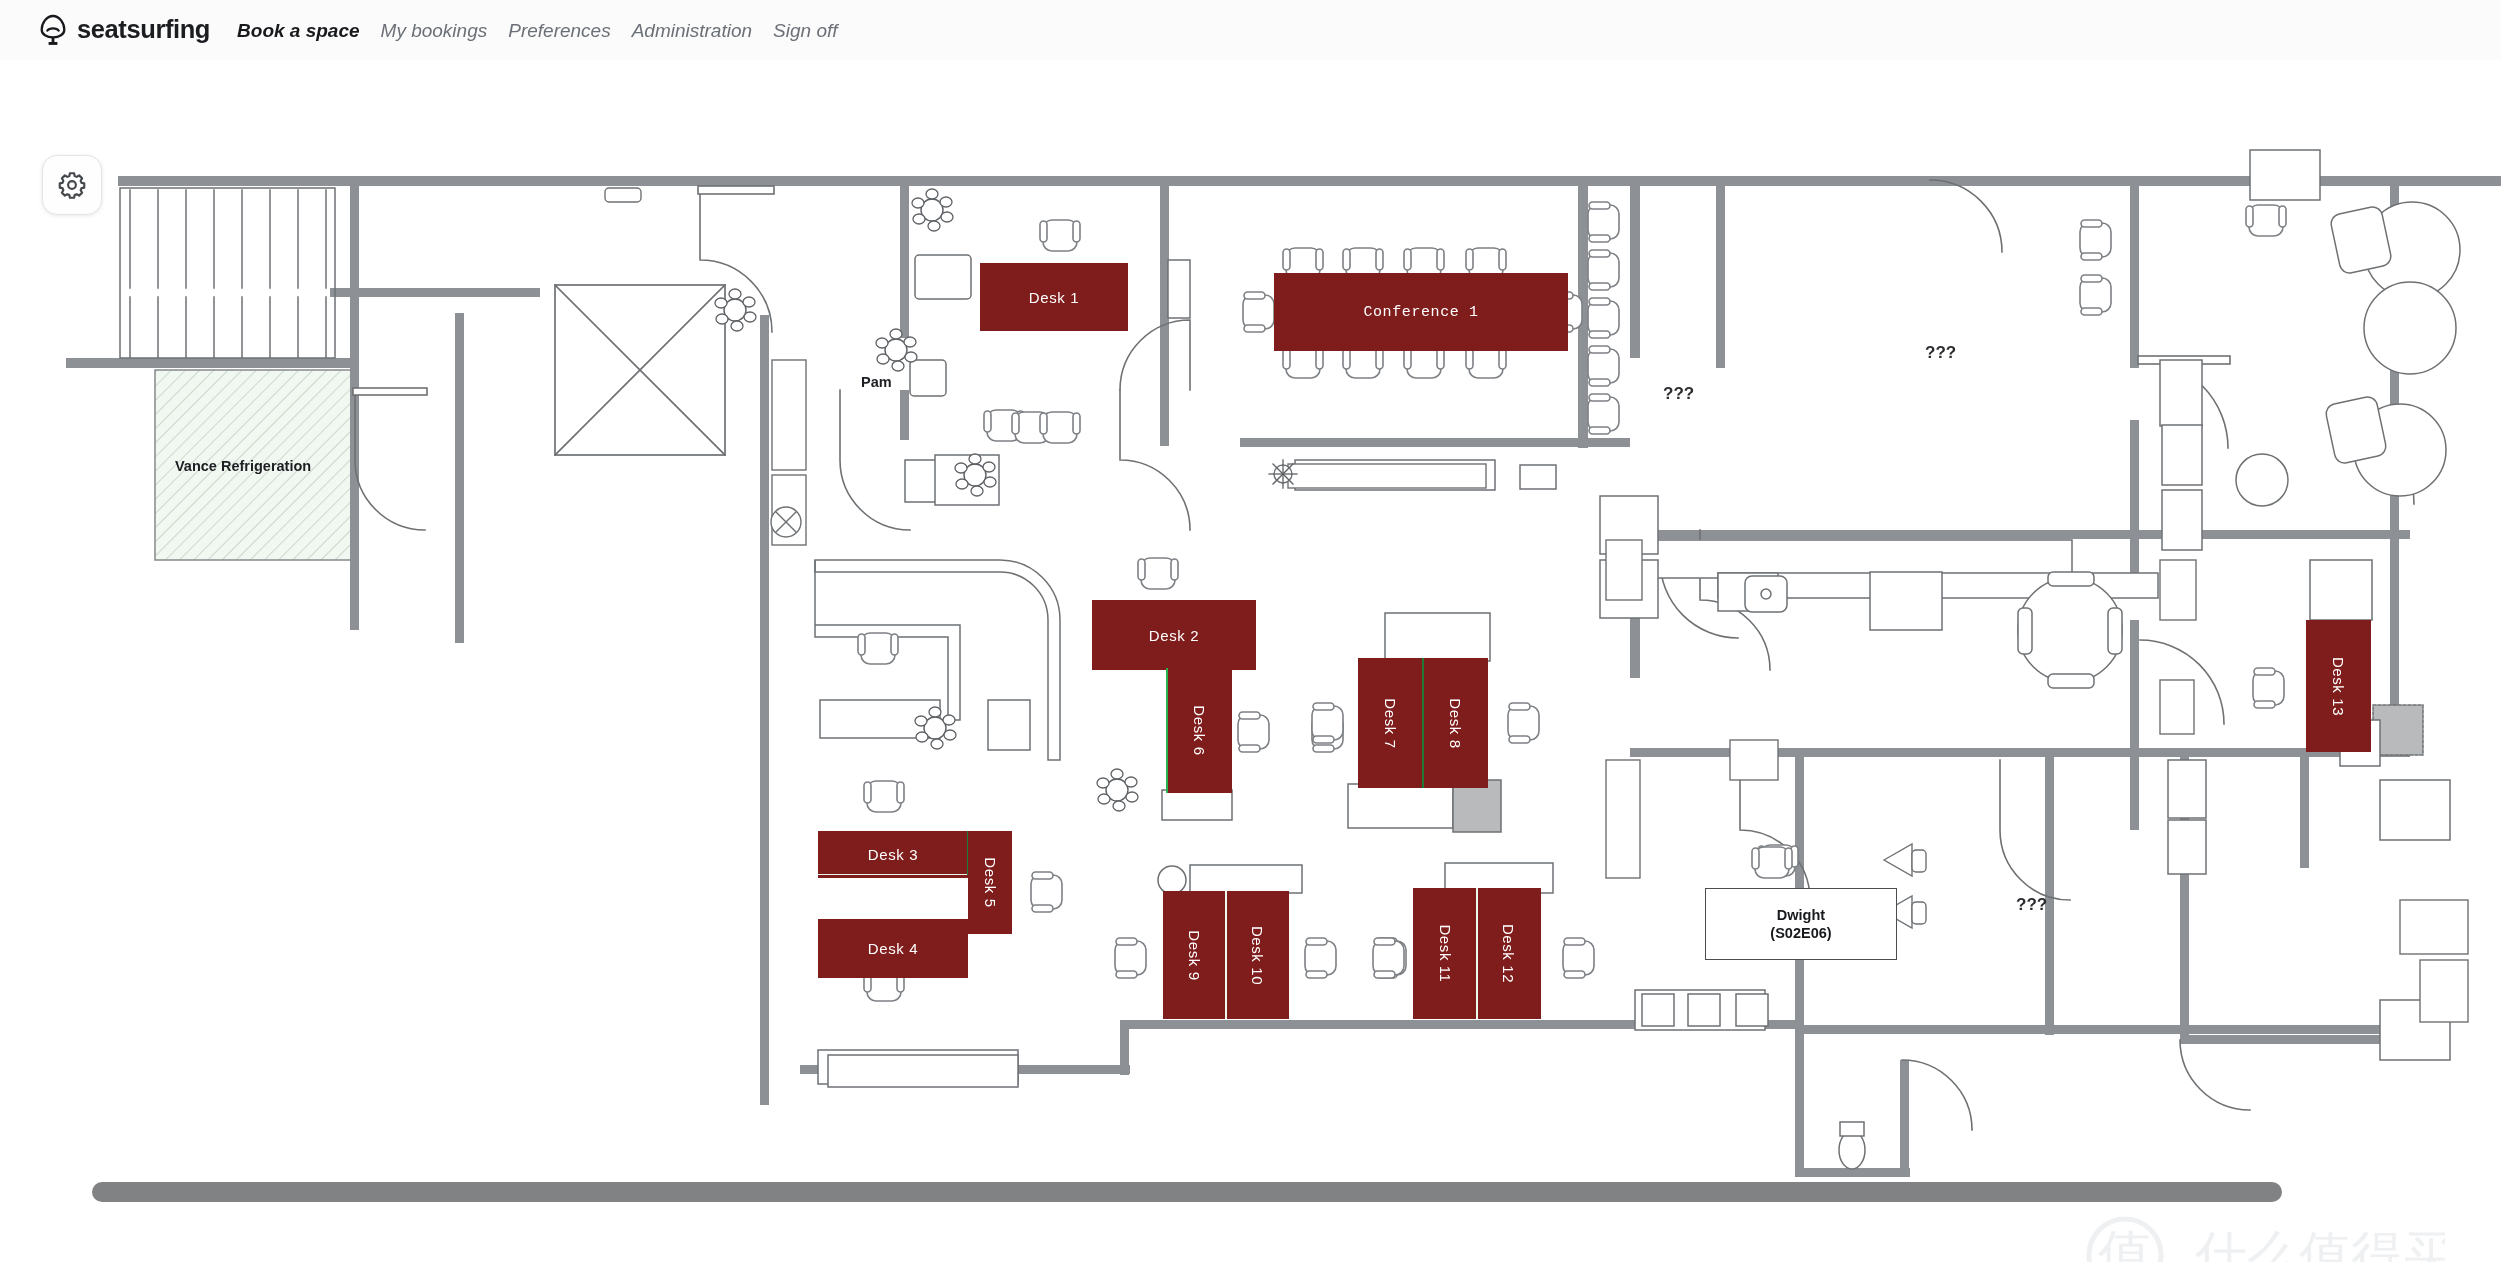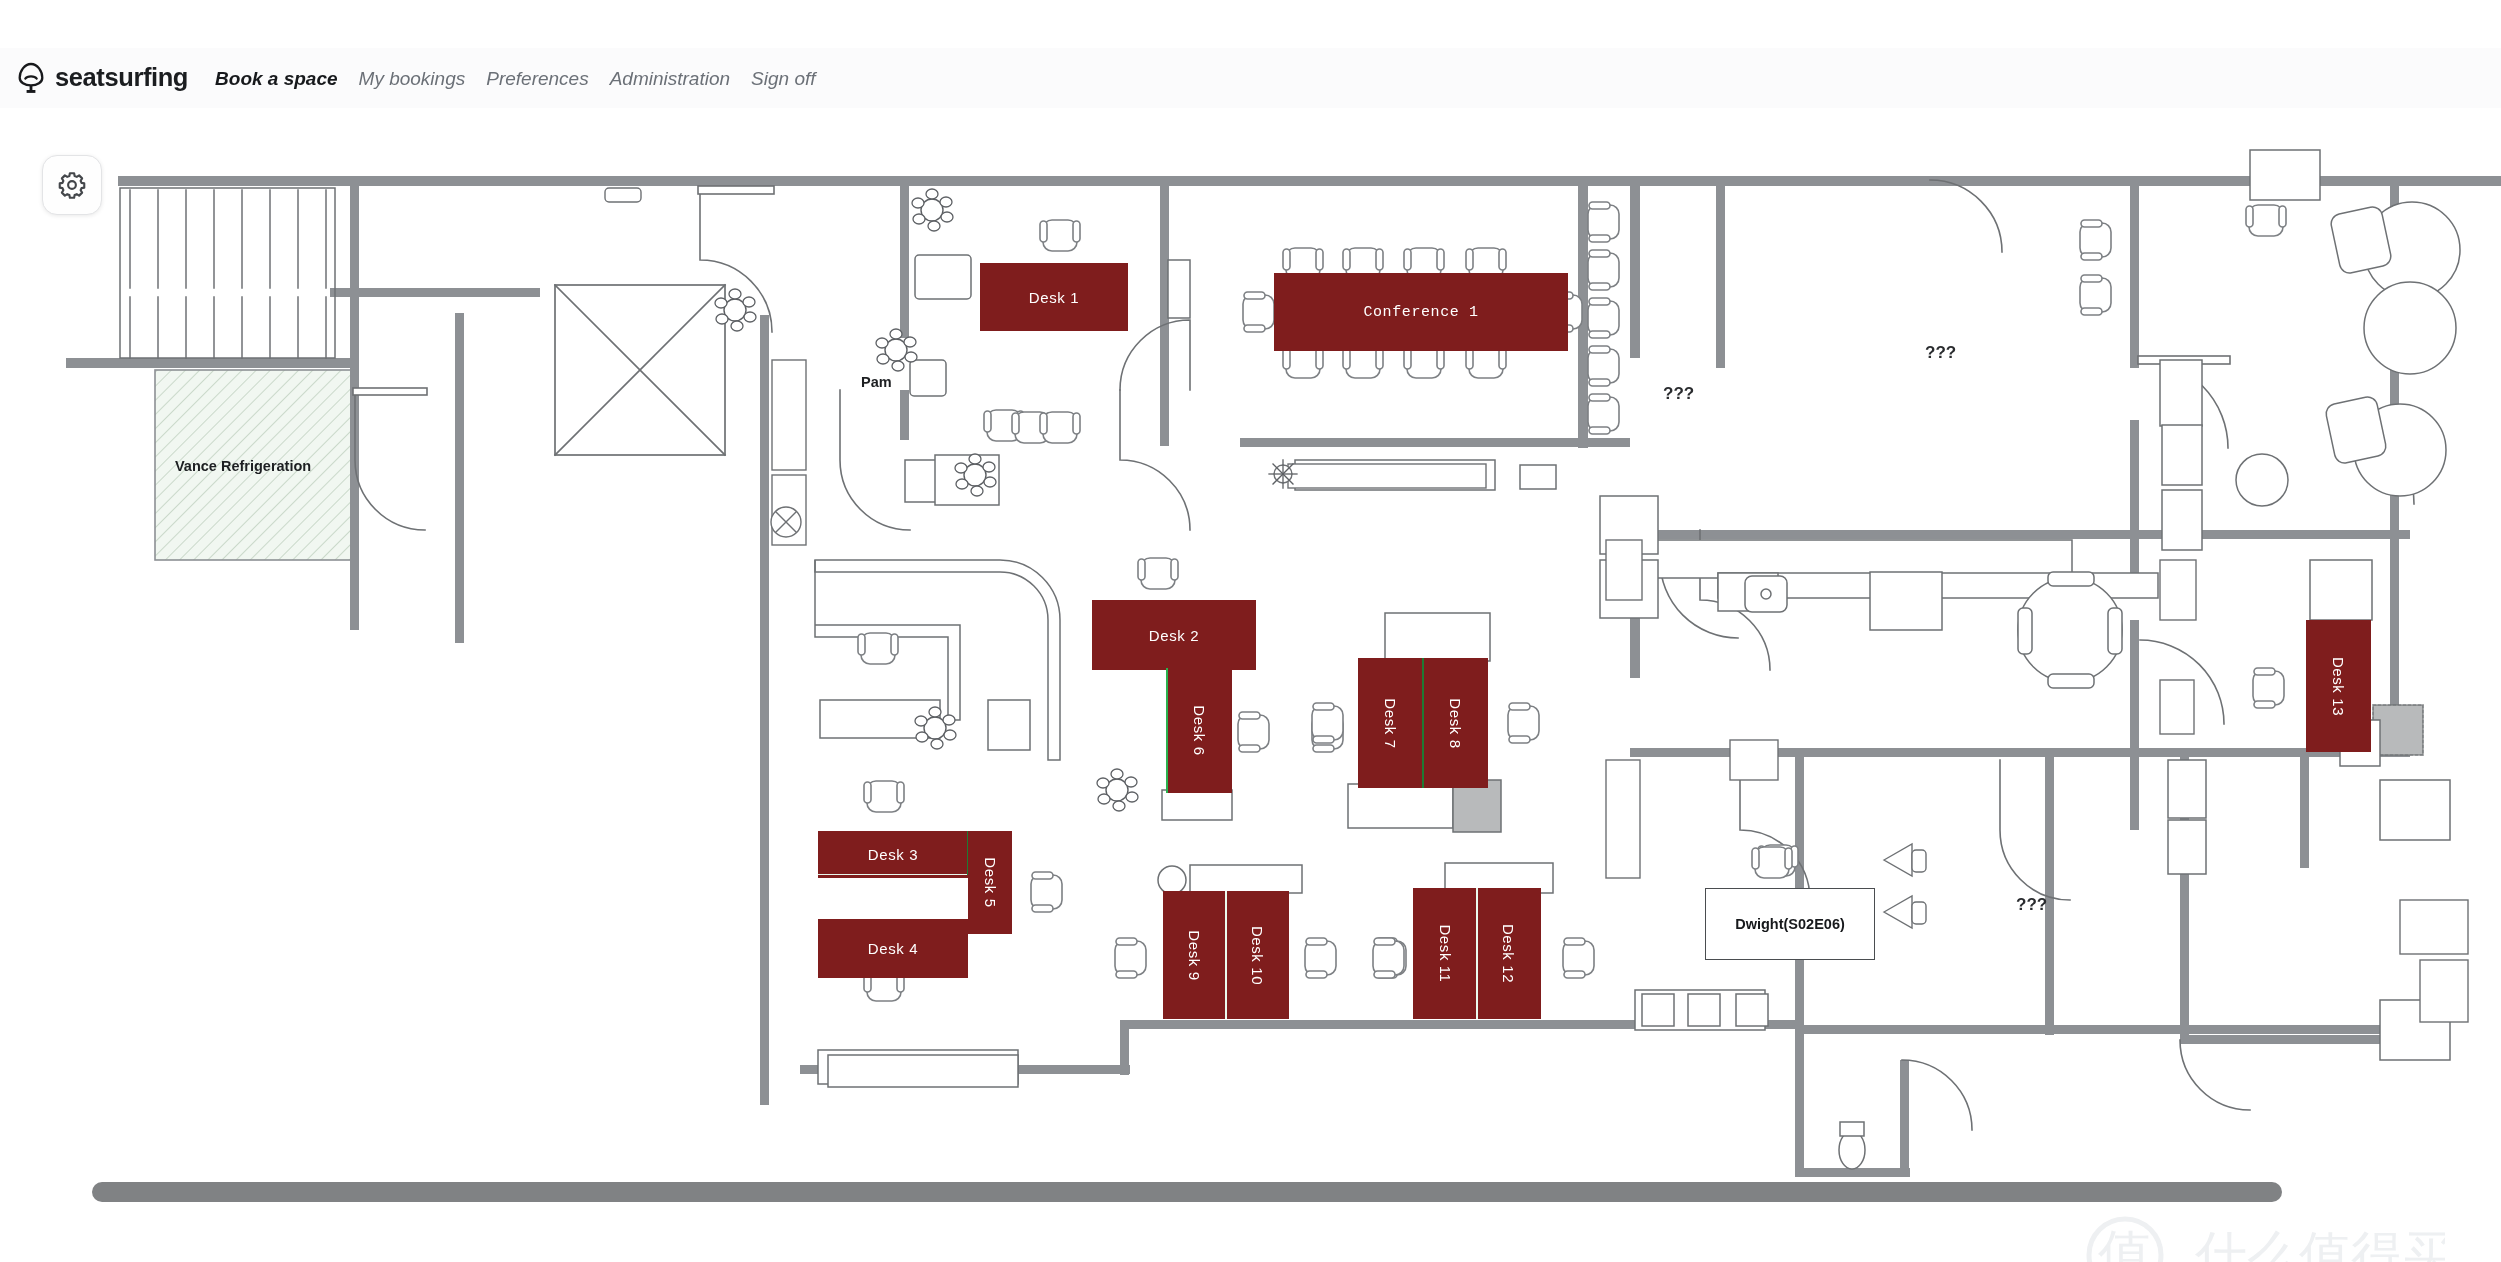--- a/index.html
+++ b/index.html
@@ -11,23 +11,22 @@
     background: #ffffff;
     font-family: "Liberation Sans", "DejaVu Sans", sans-serif;
   }
 
   
   #topnav {
     position: absolute; left: 0; top: 0;
     width: 2501px; height: 60px;
     background: #fbfbfc;
     display: flex; align-items: center;
-    padding-left: 16px;
+    padding-left: 38px;
     z-index: 40;
-    margin-top: 48px;
   }
   #brand { display: flex; align-items: center; gap: 9px; margin-right: 27px; }
   #brand-mark { width: 30px; height: 34px; display: block; }
   #brand-name {
     font-size: 25.5px; font-weight: bold; color: #1b1d20;
     letter-spacing: -0.4px; line-height: 1;
   }
   .navlink {
     font-size: 19px; color: #6b7077;
     margin-right: 21px; cursor: pointer; white-space: nowrap;
@@ -79,23 +78,23 @@
 
   
   .room-label {
     position: absolute;
     font-size: 14.5px; font-weight: bold; color: #1d1f22;
     white-space: nowrap; z-index: 14; user-select:none;
   }
   .qmark { position:absolute; font-size: 17px; font-weight:bold; color:#2a2c2f; z-index:14; }
   #dwight-box {
     position: absolute; left: 1705px; top: 828px;
-    width: 170px; height: 72px;
+    width: 192px; height: 72px;
     background:#ffffff; border:1px solid #4a4d50;
-    display:flex; flex-direction:row; align-items:center; justify-content:center;
+    display:flex; flex-direction:column; align-items:center; justify-content:center;
     font-size:14.5px; font-weight:bold; color:#17191c; line-height:1.25;
     z-index: 14;
   }
 
   
   #hscroll {
     position: absolute; left: 92px; top: 1122px;
     width: 2190px; height: 20px;
     background: #808284; border-radius: 10px;
     z-index: 25; cursor: pointer;

